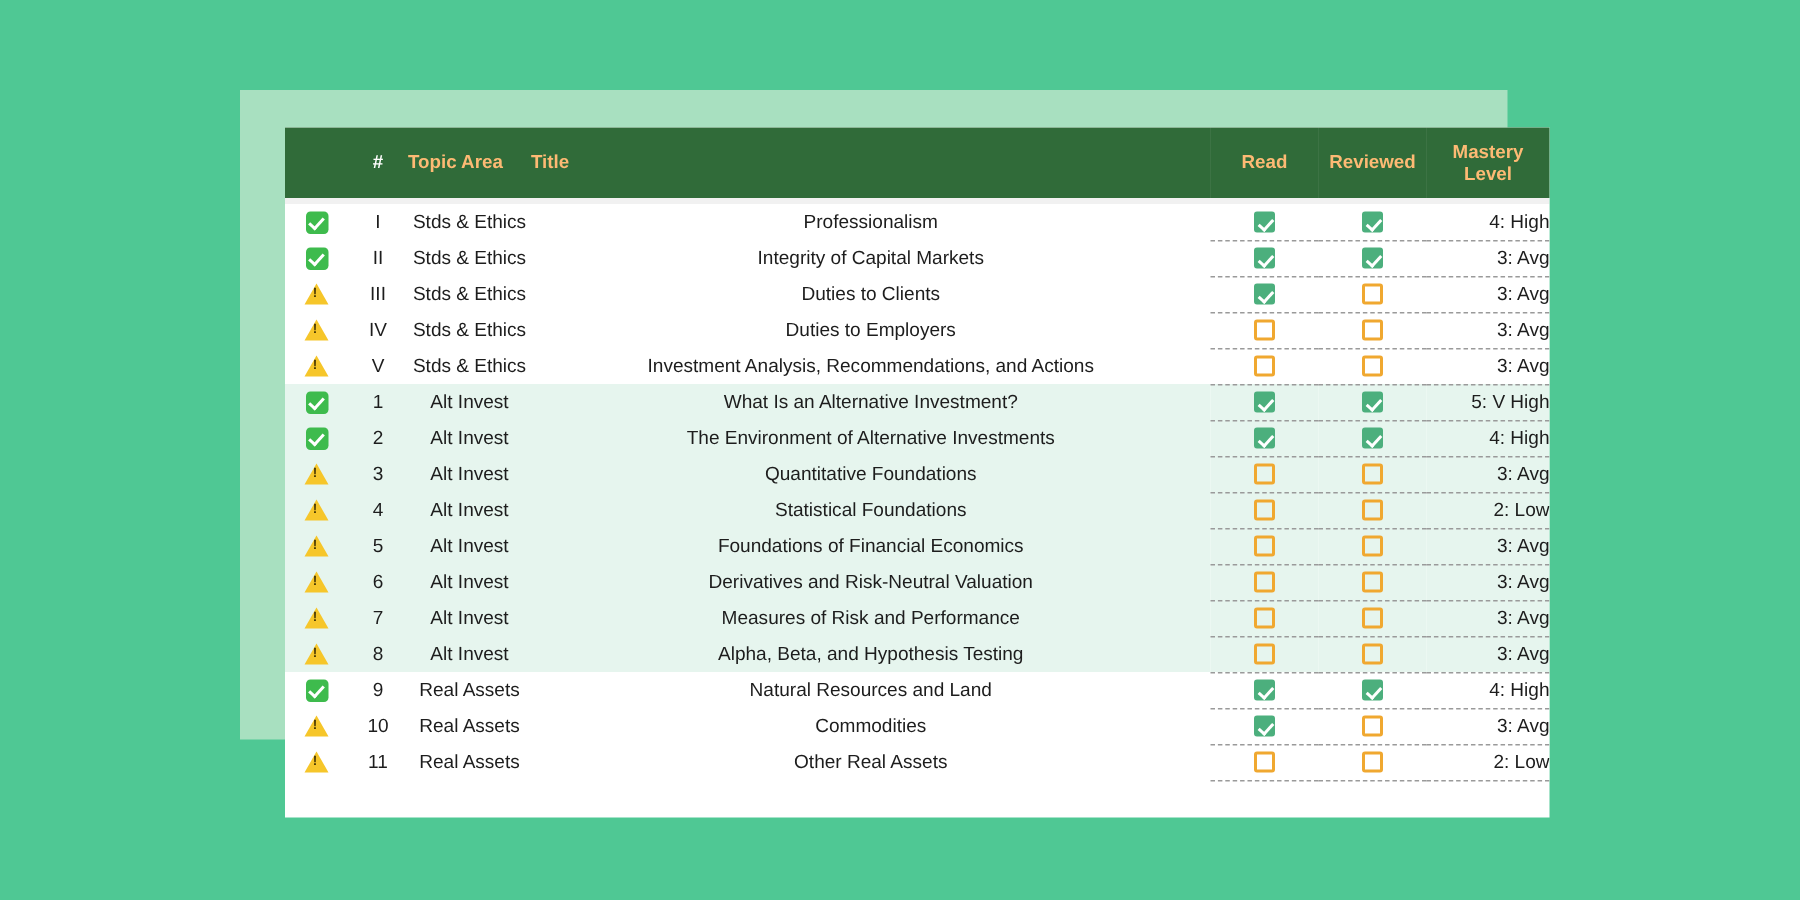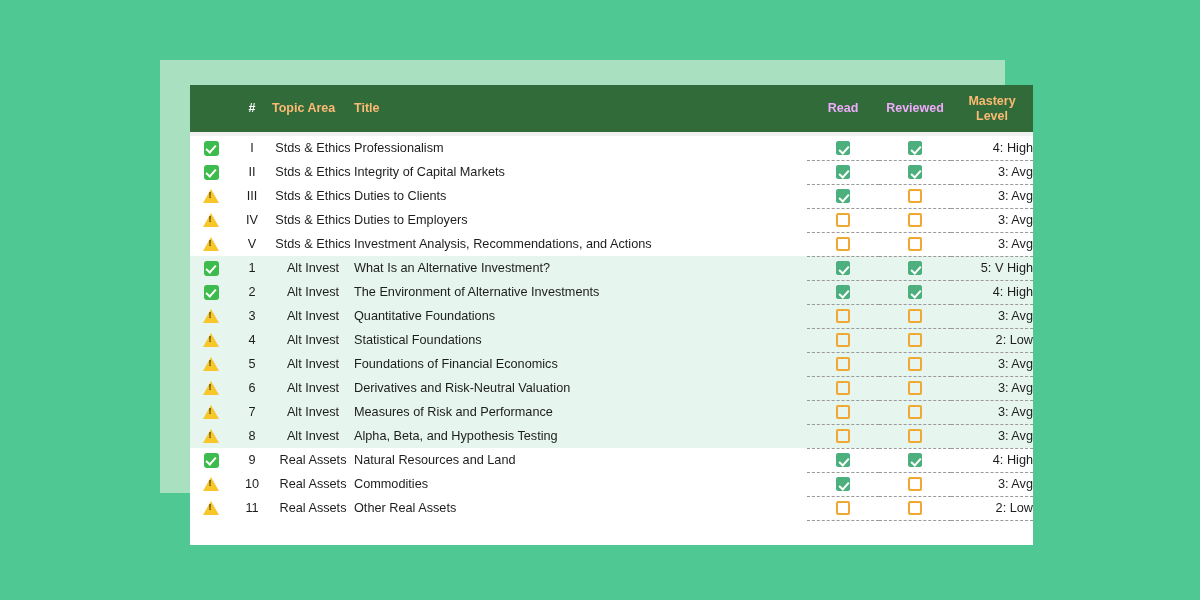--- a/index.html
+++ b/index.html
@@ -64,21 +64,21 @@
   thead th {
     background: #306b39;
     font-size: 12.5px;
     font-weight: bold;
     padding: 0;
     vertical-align: middle;
     line-height: 1.18;
   }
   th.h-left   { text-align: left; color: #fdba74; }
   th.h-num    { text-align: center; color: #ffffff; }
-  th.h-gold   { text-align: center; color: #f0abfc; }
+  th.h-gold   { text-align: center; color: #fdba74; }
   th.h-mastery{
     text-align: center;
     color: #fdba74;
     padding-left: 4px;
     padding-right: 4px;
   }
 
   
   tr.hdr-underline td {
     height: 4px;
@@ -93,21 +93,21 @@
     font-size: 12.7px;
     color: #1d1d1d;
     vertical-align: middle;
     background: #ffffff;
   }
   tbody tr.data-row.hl td { background: #e6f5ee; }
 
   td.cell-status { text-align: center; padding-left: 2px; }
   td.cell-num    { text-align: center; font-size: 12.7px; }
   td.cell-topic  { text-align: center; padding-left: 2px; }
-  td.cell-title  { text-align: left; padding-left: 3px; }
+  td.cell-title  { text-align: center; padding-left: 3px; }
   td.cell-check  { text-align: center; }
   td.cell-mastery{
     text-align: right;
     padding-right: 3px;
     white-space: nowrap;
     font-size: 12.7px;
     font-weight: normal;
   }
 
   

